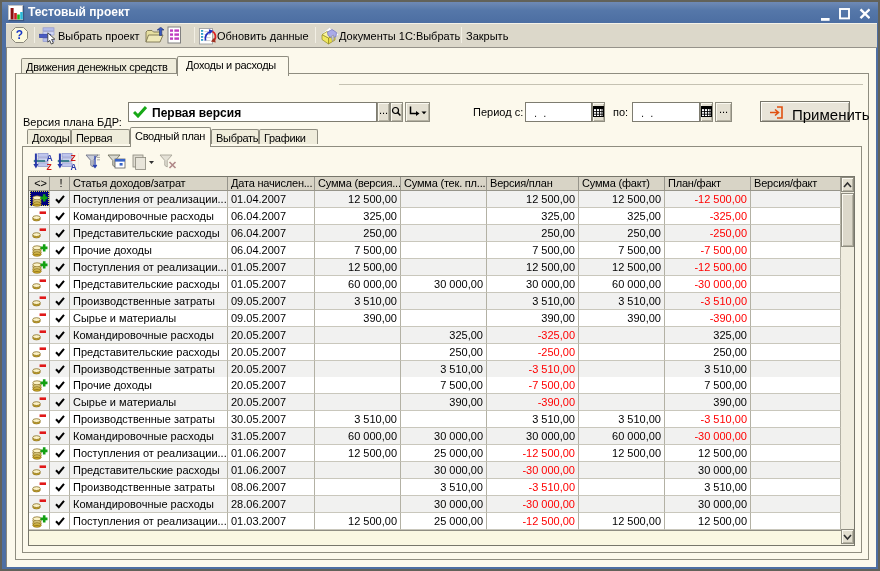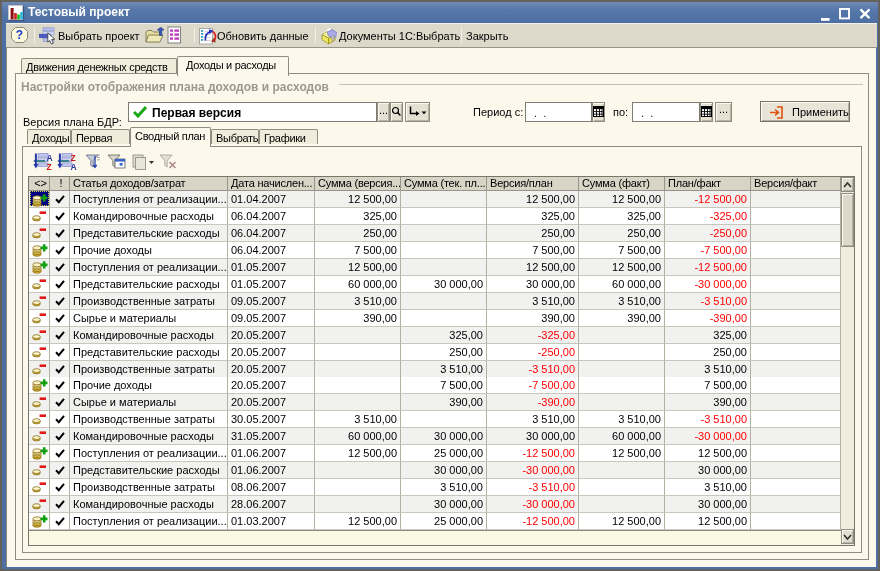--- a/index.html
+++ b/index.html
@@ -118,21 +118,20 @@
 <path d="M7.5 5 L12 2.5 L16.5 5.5 L16 9.5 L12 11 L8 8.5 Z" fill="#AAAAE8" stroke="#7878C0" stroke-width="0.8"></path>
 <path d="M11.5 9 L13.5 8 L14 12 L12.5 14.5 L11.8 12 Z" fill="#C8C8CC" stroke="#909098" stroke-width="0.6"></path>
 </svg>
         <div class="tbtxt" style="left:333px">Документы 1С:Выбрать</div>
         <div class="tsep" style="left:455px"></div>
         <div class="tbtxt" style="left:460px">Закрыть</div>
       </div>
 <div class="tab active" style="left:171px;top:33px;width:112px;padding-left:8px">Доходы и расходы</div>
 <div class="tab" style="left:15px;top:35px;width:156px">Движения денежных средств</div>
 <div class="panel" style="left:9px;top:50px;width:854px;height:487px"></div>
-<div class="grouplbl" style="left:15px;top:57px">Настройки отображения плана доходов и расходов</div>
 <div class="groupline" style="left:333px;top:61px;width:524px"></div>
 <div class="lbl" style="left:17px;top:93px">Версия плана БДР:</div>
 <div class="field" style="left:122px;top:79px;width:249px;height:20px">
         <svg style="position:absolute;left:4px;top:3px" width="14" height="12" viewBox="0 0 14 12">
           <path d="M1 6 L5 10 L13 1" stroke="#18A818" stroke-width="3" fill="none"></path>
         </svg>
         <span style="position:absolute;left:23px;top:3px;font-weight:bold;font-size:12px">Первая версия</span>
       </div>
 <div class="btn3d" style="left:371px;top:79px;width:13px;height:20px;text-align:center;line-height:14px;color:#000">...</div>
 <div class="btn3d" style="left:384px;top:79px;width:13px;height:20px"><svg width="11" height="12" viewBox="0 0 11 12" style="margin:3px 0 0 0">
@@ -161,21 +160,21 @@
           <rect x="0.5" y="0.5" width="10" height="10" fill="#FFF" stroke="#000" stroke-width="1"></rect>
           <rect x="0.5" y="0.5" width="10" height="2.6" fill="#000"></rect>
           <path d="M3.5 3 L3.5 11 M6.5 3 L6.5 11 M9 3 L9 11 M0 5.6 L11 5.6 M0 8.2 L11 8.2" stroke="#000" stroke-width="0.9"></path>
         </svg></div>
 <div class="btn3d" style="left:709px;top:79px;width:17px;height:20px;text-align:center;line-height:13px;color:#000">...</div>
 <div class="pushbtn" style="left:754px;top:78px;width:90px;height:21px">
         <svg style="position:absolute;left:8px;top:4px" width="14" height="13" viewBox="0 0 14 13">
           <path d="M8 1 L13 1 L13 12 L8 12" fill="none" stroke="#E05010" stroke-width="1.6"></path>
           <path d="M1 6.5 L9 6.5 M6 3.5 L9.5 6.5 L6 9.5" stroke="#E05010" stroke-width="1.6" fill="none"></path>
         </svg>
-        <span style="position:absolute;left:31px;top:4px;font-size:11px">Применить</span>
+        <span style="position:absolute;left:31px;top:4px;font-size:15px">Применить</span>
       </div>
 <div class="tab" style="left:21px;top:106px;width:44px">Доходы</div>
 <div class="tab" style="left:65px;top:106px;width:59px">Первая</div>
 <div class="tab active" style="left:124px;top:104px;width:81px">Сводный план</div>
 <div class="tab" style="left:205px;top:106px;width:48px">Выбрать</div>
 <div class="tab" style="left:253px;top:106px;width:59px">Графики</div>
 <div class="panel" style="left:16px;top:123px;width:840px;height:407px"></div>
 <svg style="position:absolute;left:27px;top:130px" width="20" height="18" viewBox="0 0 20 18">
 <rect x="5" y="0.5" width="10" height="3.6" fill="#C0C6EC" stroke="#8890CC" stroke-width="0.7"></rect>
 <rect x="5" y="5" width="10" height="3.6" fill="#D8DCF6" stroke="#8890CC" stroke-width="0.7"></rect>

